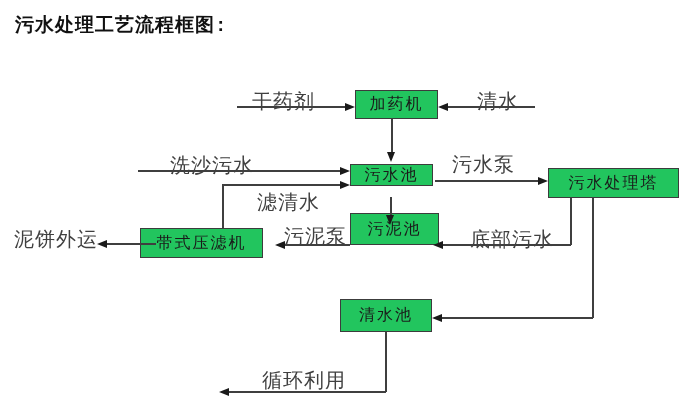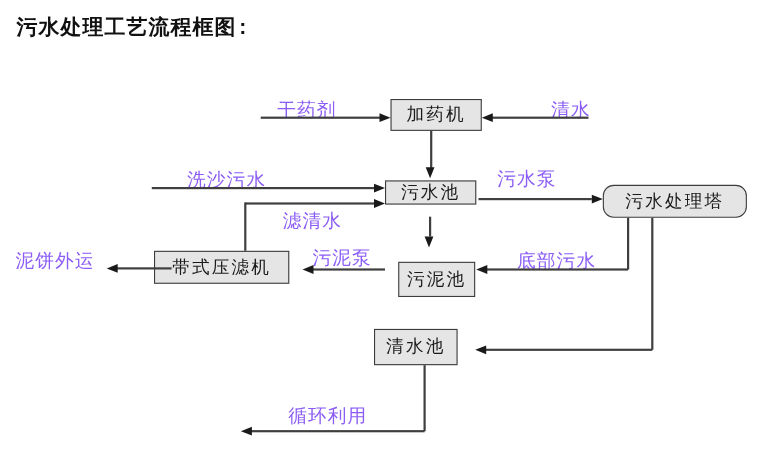--- a/index.html
+++ b/index.html
@@ -7,51 +7,51 @@
     position:relative; width:700px; height:420px; background:#ffffff;
     font-family:Liberation Mono, monospace; overflow:hidden;
   }
   .title {
     position:absolute; left:15px; top:12px;
     font-size:19px; font-weight:bold; color:#111111; letter-spacing:1px;
     white-space:nowrap;
   }
   .node {
     position:absolute; box-sizing:border-box;
-    border:1.5px solid #3c3c3c; background:#e5e5e5;
+    border:1.5px solid #3c3c3c; background:#22c55e;
     display:flex; align-items:center; justify-content:center;
     font-size:16px; color:#1a1a1a; letter-spacing:2px; white-space:nowrap;
   }
   .lbl {
-    position:absolute; font-size:17px; color:#8b5cf6;
+    position:absolute; font-size:20px; color:#404040;
     letter-spacing:1px; white-space:nowrap;
   }
   .h { position:absolute; height:1.5px; background:#3f3f3f; }
   .v { position:absolute; width:1.5px; background:#3f3f3f; }
   .ar { position:absolute; width:0; height:0; }
   .ar-r { border-top:4.5px solid transparent; border-bottom:4.5px solid transparent; border-left:10px solid #1a1a1a; }
   .ar-l { border-top:4.5px solid transparent; border-bottom:4.5px solid transparent; border-right:10px solid #1a1a1a; }
   .ar-d { border-left:4.5px solid transparent; border-right:4.5px solid transparent; border-top:10px solid #1a1a1a; }
 </style>
 </head>
 <body>
 
 <div class="canvas">
 
   <div class="title">污水处理工艺流程框图:</div>
 
   <div class="node" style="left:355px; top:90px;  width:83px;  height:29px;">加药机</div>
   <div class="node" style="left:350px; top:164px; width:83px;  height:22px;">污水池</div>
-  <div class="node" style="left:548px; top:168px; width:131px; height:30px;border-radius:10px;">污水处理塔</div>
-  <div class="node" style="left:350px; top:238px; width:70px;  height:32px;margin-left:12px;">污泥池</div>
+  <div class="node" style="left:548px; top:168px; width:131px; height:30px;">污水处理塔</div>
+  <div class="node" style="left:350px; top:213px; width:89px;  height:32px;">污泥池</div>
   <div class="node" style="left:140px; top:228px; width:123px; height:30px;">带式压滤机</div>
-  <div class="node" style="left:340px; top:299px; width:76px;  height:33px;text-align:center;">清水池</div>
+  <div class="node" style="left:340px; top:299px; width:92px;  height:33px;text-align:center;">清水池</div>
 
   <div class="lbl" style="left:252px; top:88px;">干药剂</div>
-  <div class="lbl" style="left:477px; top:88px;margin-left:24px;">清水</div>
+  <div class="lbl" style="left:477px; top:88px;">清水</div>
   <div class="lbl" style="left:170px; top:152px;">洗沙污水</div>
   <div class="lbl" style="left:257px; top:189px;text-align:center;">滤清水</div>
   <div class="lbl" style="left:452px; top:151px;">污水泵</div>
   <div class="lbl" style="left:284px; top:223px;">污泥泵</div>
   <div class="lbl" style="left:14px;  top:226px;">泥饼外运</div>
   <div class="lbl" style="left:470px; top:226px;">底部污水</div>
   <div class="lbl" style="left:262px; top:367px;">循环利用</div>
 
   <div class="h" style="left:237px; top:106px; width:109px;"></div>
   <div class="ar ar-r" style="left:345px; top:103px;"></div>

